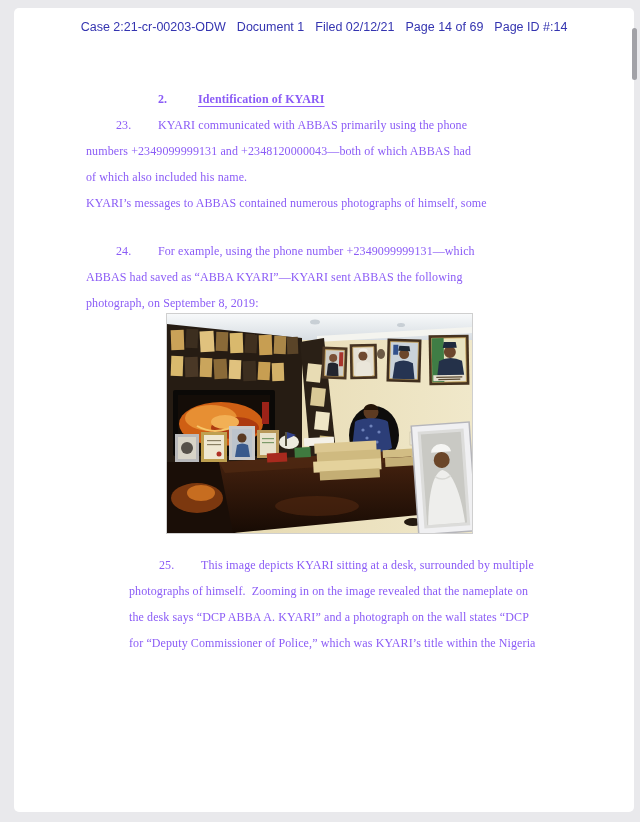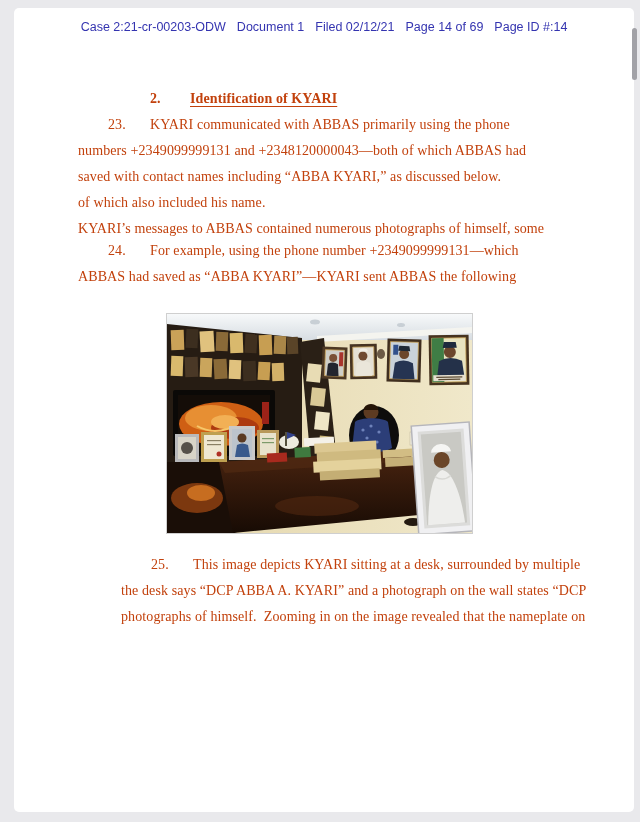--- a/index.html
+++ b/index.html
@@ -12,22 +12,22 @@
     position:absolute;left:14px;top:8px;width:620px;height:804px;
     background:#ffffff;border-radius:5px;
   }
   .stamp{
     position:absolute;top:12px;left:0;right:0;
     display:flex;justify-content:center;gap:11px;
     font-family:"Liberation Sans", sans-serif;
     font-size:12.5px;color:#3434b0;white-space:pre;
   }
   .textblock{
-    position:absolute;left:64px;width:500px;
-    font-size:14px;line-height:26px;color:#c2410c;
+    position:absolute;left:72px;width:500px;
+    font-size:12px;line-height:26px;color:#8b5cf6;
     letter-spacing:0.1px;
   }
   .line{white-space:pre;}
   .heading{top:78px;font-weight:bold;}
   .heading .hnum{display:inline-block;margin-left:72px;width:40px;}
   .heading .htitle{text-decoration:underline;text-underline-offset:3px;}
   .pnum{display:inline-block;margin-left:30px;width:42px;}
   .p23{top:104px;}
   .p24{top:230px;}
   .p25{top:544px;margin-left:43px;}
@@ -58,28 +58,28 @@
     <span>Page ID #:14</span>
   </div>
 
   <div class="textblock heading">
     <span class="hnum">2.</span><span class="htitle">Identification of KYARI</span>
   </div>
 
   <div class="textblock p23">
     <div class="line"><span class="pnum">23.</span><span>KYARI communicated with ABBAS primarily using the phone</span></div>
     <div class="line">numbers +2349099999131 and +2348120000043—both of which ABBAS had</div>
-    <div class="line">saved with contact names including “ABBA KYARI,” as discussed below.</div>
     <div class="line">of which also included his name.</div>
     <div class="line">KYARI’s messages to ABBAS contained numerous photographs of himself, some</div>
   </div>
 
   <div class="textblock p24">
     <div class="line"><span class="pnum">24.</span><span>For example, using the phone number +2349099999131—which</span></div>
     <div class="line">ABBAS had saved as “ABBA KYARI”—KYARI sent ABBAS the following</div>
+    <div class="line">photograph, on September 8, 2019:</div>
   </div>
 
   <div class="photo-frame">
     <svg width="305" height="219" viewBox="0 0 305 219">
       <defs>
         <linearGradient id="ceilg" x1="0" y1="0" x2="0" y2="1">
           <stop offset="0" stop-color="#f7f9fa"></stop>
             <stop offset="1" stop-color="#d7dde2"></stop>
         </linearGradient>
         <linearGradient id="wallg" x1="0" y1="0" x2="1" y2="0">
@@ -245,19 +245,20 @@
         <path d="M266,138 a10,8 0 0 1 20,0 Z" fill="#f5f5f3"></path>
         <circle cx="276" cy="146" r="8" fill="#6b4629"></circle>
         <path d="M258,210 C260,182 266,158 276,156 C286,158 293,182 295,210 Z" fill="#eeeeec"></path>
         <path d="M268,162 Q276,168 284,162" stroke="#d8d8d4" stroke-width="1.5" fill="none"></path>
       </g>
     </svg>
   </div>
 
   <div class="textblock p25">
     <div class="line"><span class="pnum">25.</span><span>This image depicts KYARI sitting at a desk, surrounded by multiple</span></div>
+    <div class="line">photographs of himself.  Zooming in on the image revealed that the nameplate on</div>
     <div class="line">the desk says “DCP ABBA A. KYARI” and a photograph on the wall states “DCP</div>
-    <div class="line">photographs of himself.  Zooming in on the image revealed that the nameplate on</div>
+    <div class="line">for “Deputy Commissioner of Police,” which was KYARI’s title within the Nigeria</div>
   </div>
 
 </div>
 
 <div class="scroll-thumb"></div>
 
 </body></html>

